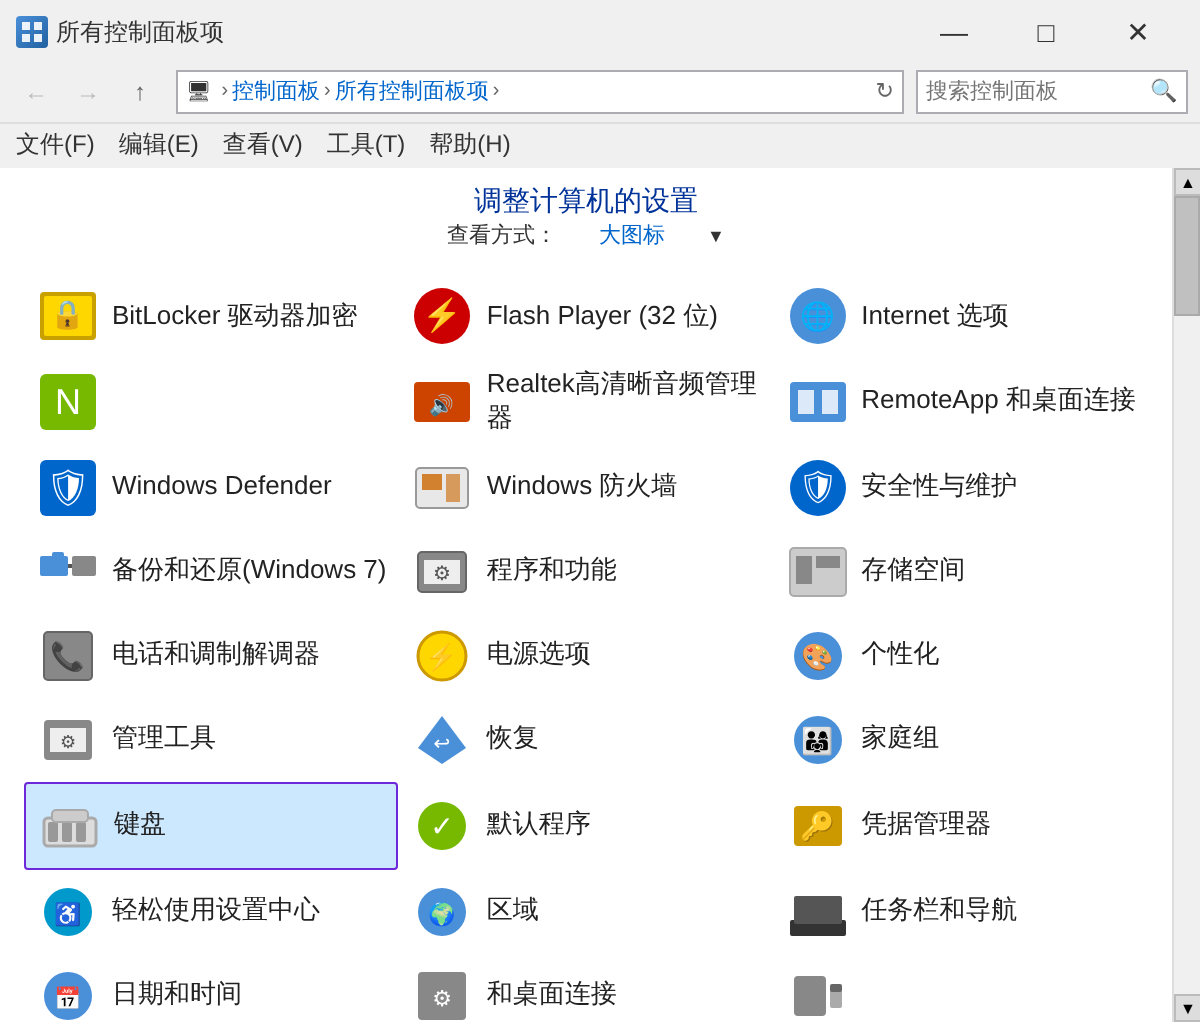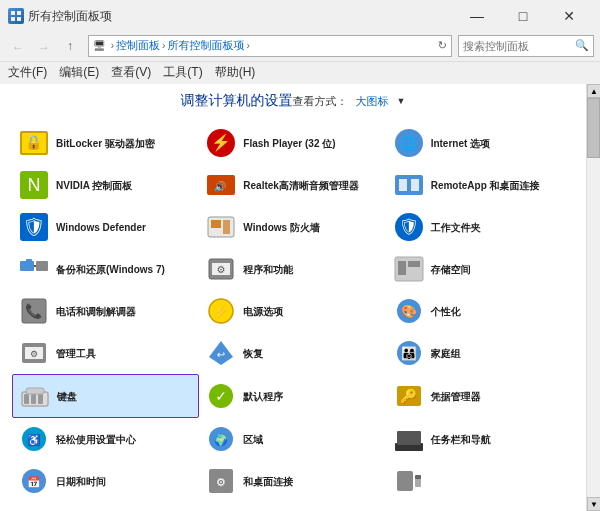--- a/index.html
+++ b/index.html
@@ -117,32 +117,33 @@
 
     
     .main-content {
       flex: 1;
       overflow-y: hidden;
       padding: 8px 12px;
     }
 
     .page-header {
       display: flex;
-      justify-content: center;
+      justify-content: flex-start;
       align-items: center;
       margin-bottom: 8px;
       padding-bottom: 4px;
+      flex-direction: column;
     }
     .page-title {
       font-size: 14px;
       color: #003399;
       font-weight: normal;
     }
     .view-options {
-      display: flex; gap: 8px; align-items: center;
+      display: flex; gap: 21px; align-items: center;
       font-size: 11px; color: #333;
     }
     .view-btn { cursor: pointer; color: #0066cc; }
 
     
     .items-grid {
       display: grid;
       grid-template-columns: repeat(3, 1fr);
       gap: 0;
     }
@@ -159,24 +160,23 @@
       background: #cce8ff;
       border: 1px solid #6d28d9;
     }
     .control-item .item-icon {
       width: 32px; height: 32px;
       flex-shrink: 0;
       display: flex; align-items: center; justify-content: center;
       font-size: 20px;
     }
     .control-item .item-label {
-      font-size: 10px;
+      font-size: 13px;
       color: #222;
       line-height: 1.3;
-      font-weight: bold;
     }
 
     
     .scrollbar {
       width: 14px;
       background: #f0f0f0;
       border-left: 1px solid #ddd;
       display: flex; flex-direction: column;
     }
     .scrollbar-btn {
@@ -291,21 +291,20 @@
           </div>
     <div class="item-label">Internet 选项</div>
   </div>
         <div class="control-item">
     <div class="item-icon">
             <svg width="32" height="32" viewBox="0 0 32 32">
               <rect x="2" y="2" width="28" height="28" rx="3" fill="#76b900"></rect>
               <text x="16" y="22" text-anchor="middle" font-size="18" fill="white">N</text>
             </svg>
           </div>
-    <div class="item-label">NVIDIA 控制面板</div>
   </div>
         <div class="control-item">
     <div class="item-icon">
             <svg width="32" height="32" viewBox="0 0 32 32">
               <rect x="2" y="6" width="28" height="20" rx="2" fill="#cc4400"></rect>
               <text x="16" y="21" text-anchor="middle" font-size="10" fill="white">🔊</text>
             </svg>
           </div>
     <div class="item-label">Realtek高清晰音频管理器</div>
   </div>
@@ -338,21 +337,21 @@
           </div>
     <div class="item-label">Windows 防火墙</div>
   </div>
         <div class="control-item">
     <div class="item-icon">
             <svg width="32" height="32" viewBox="0 0 32 32">
               <circle cx="16" cy="16" r="14" fill="#0066cc"></circle>
               <text x="16" y="21" text-anchor="middle" font-size="16" fill="white">🛡</text>
             </svg>
           </div>
-    <div class="item-label">工作文件夹</div>
+    <div class="item-label">安全性与维护</div>
   </div>
         <div class="control-item">
     <div class="item-icon">
             <svg width="32" height="32" viewBox="0 0 32 32">
               <rect x="2" y="8" width="14" height="10" rx="1" fill="#4a90d9"></rect>
               <rect x="18" y="8" width="12" height="10" rx="1" fill="#888"></rect>
               <rect x="8" y="6" width="6" height="4" rx="1" fill="#4a90d9"></rect>
               <line x1="16" y1="13" x2="18" y2="13" stroke="#555" stroke-width="2"></line>
             </svg>
           </div>

